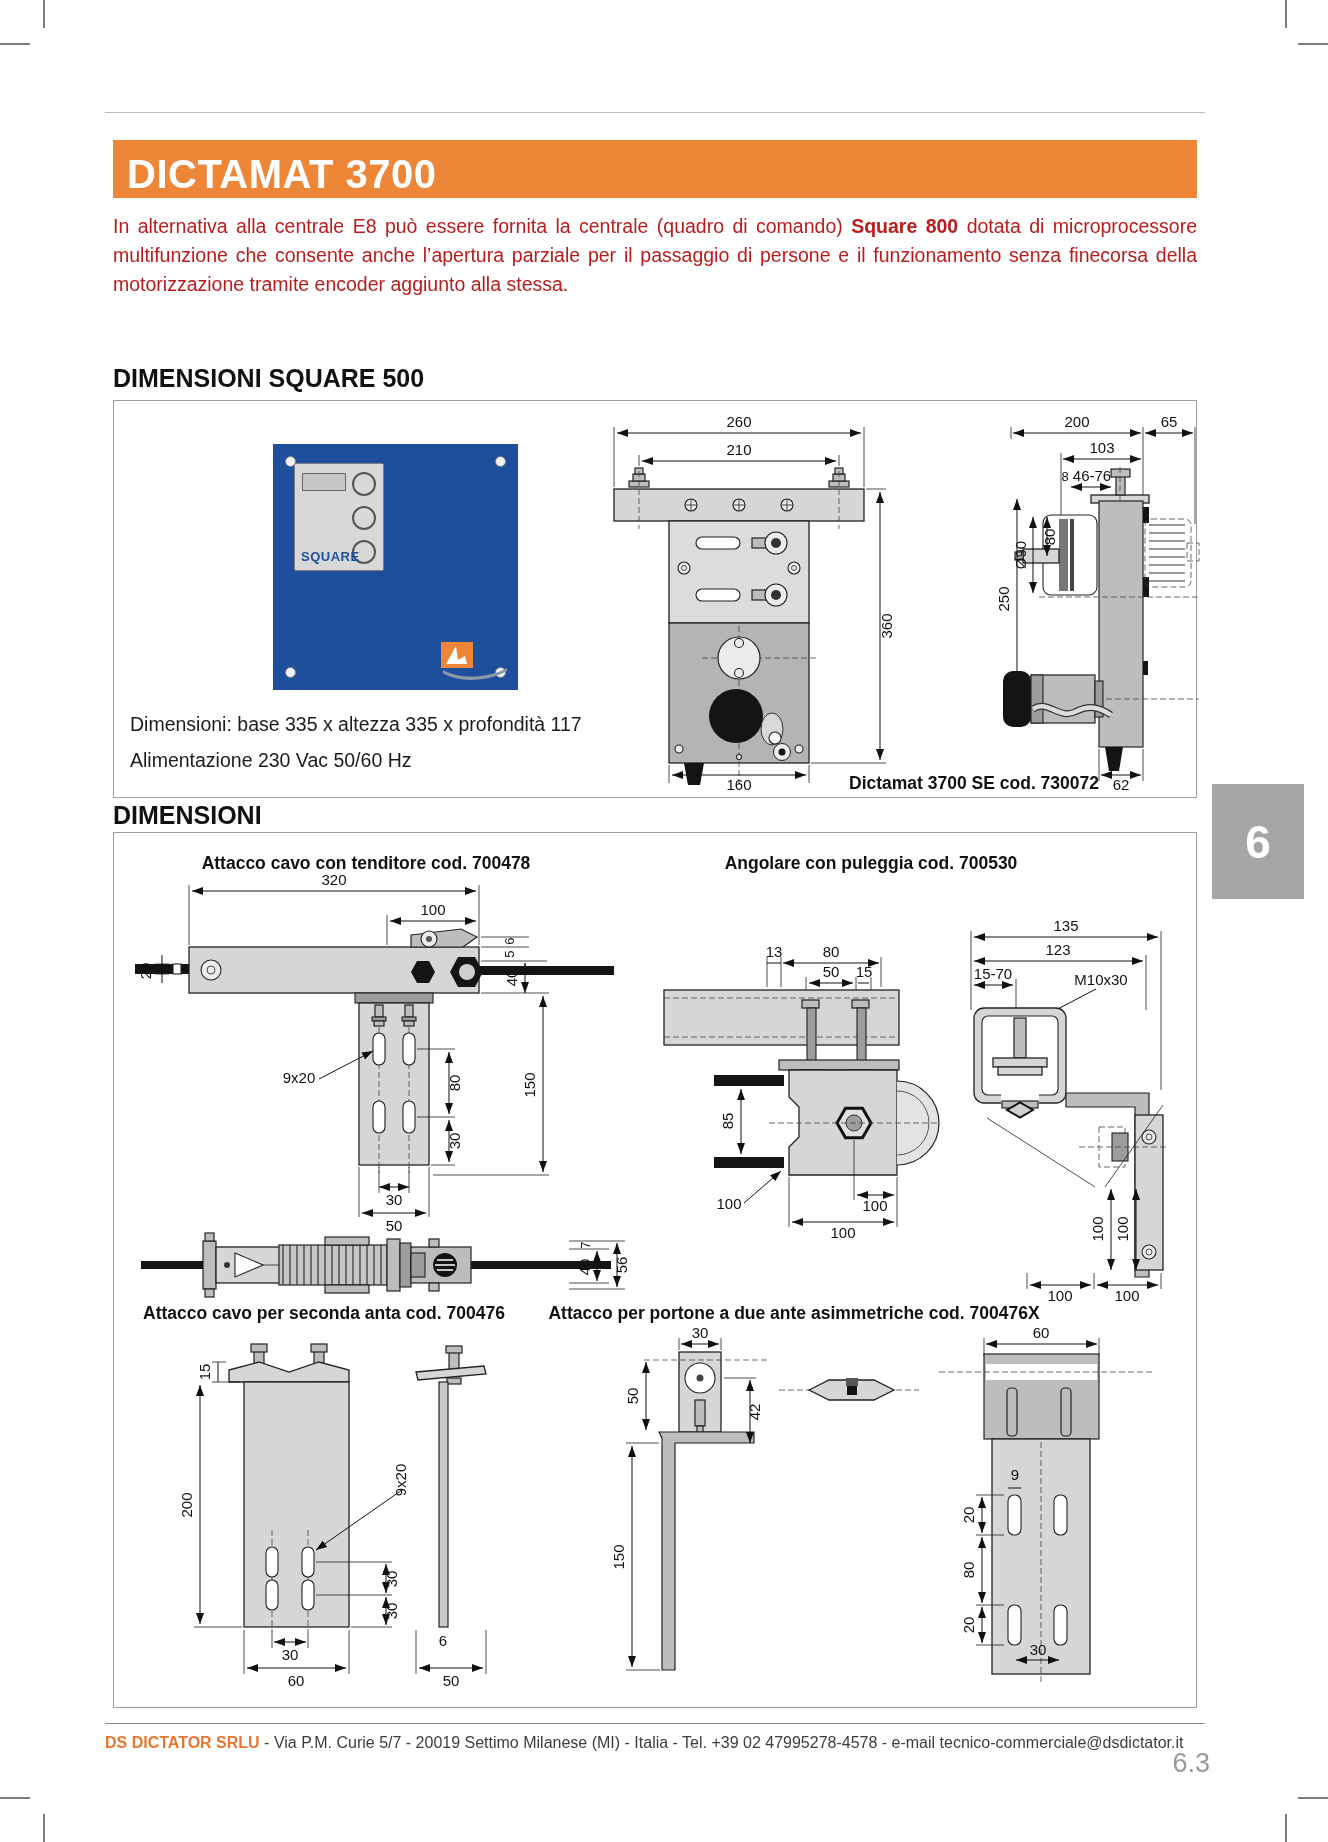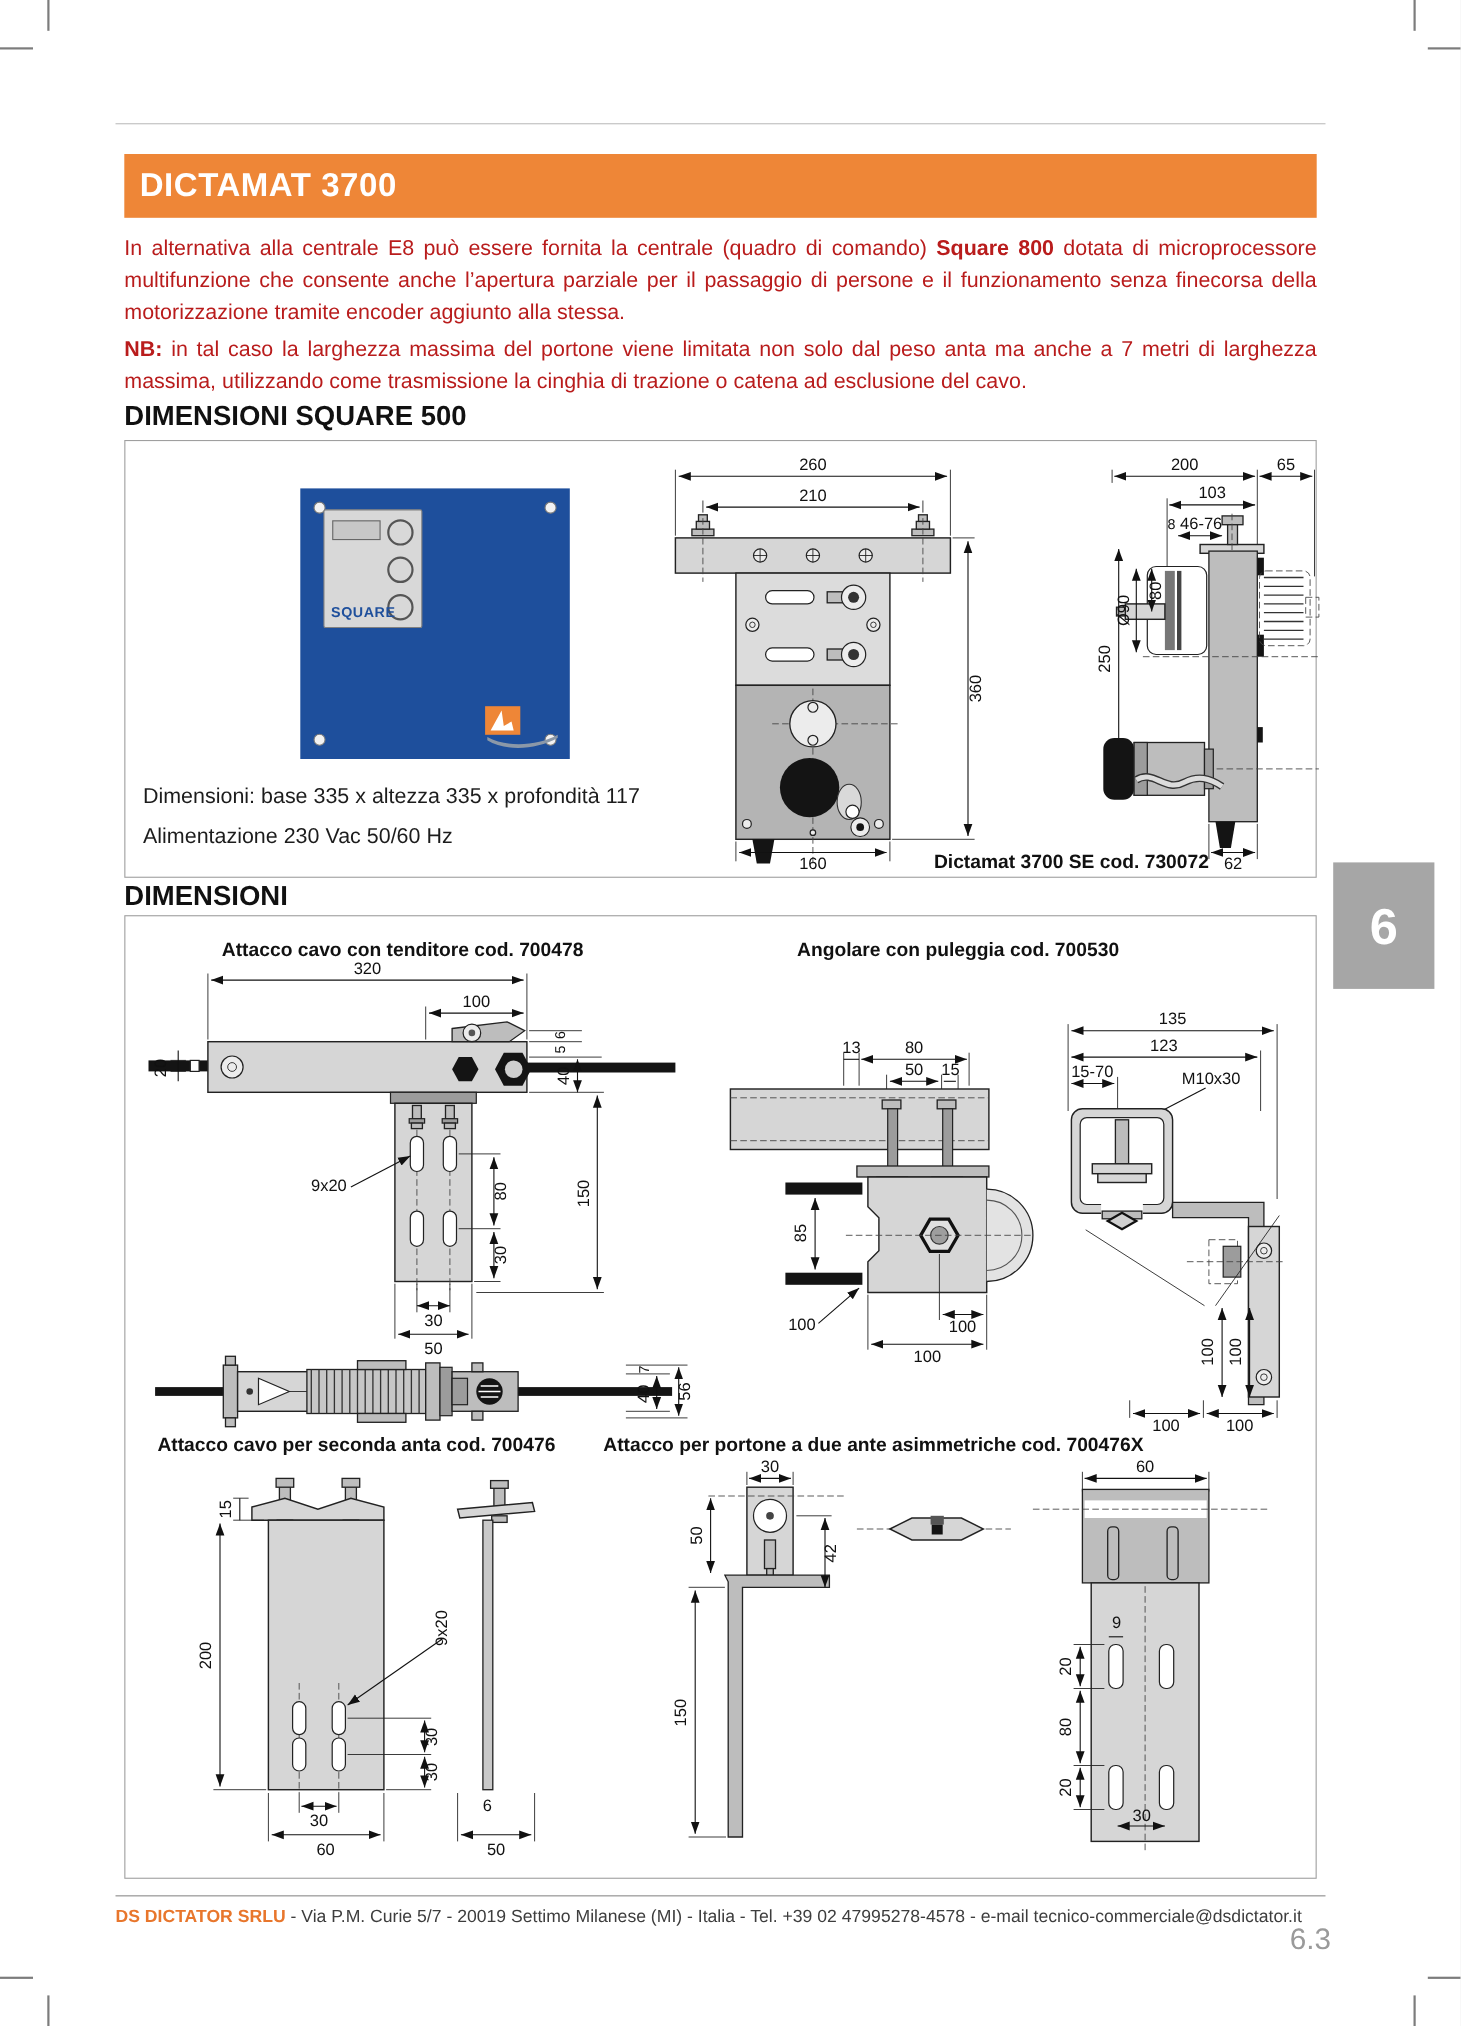--- a/index.html
+++ b/index.html
@@ -1,21 +1,21 @@
 <!DOCTYPE html>
 <html><head>
 <meta charset="utf-8">
 <style>
   html,body{margin:0;padding:0;background:#e9e9e9;}
   .page{position:relative;width:1328px;height:1842px;background:#ffffff;
         font-family:"Liberation Sans",sans-serif;color:#1b1b1b;overflow:hidden;margin:0 auto;}
   .hr{position:absolute;height:1px;background:#bdbdbd;}
   .crop{position:absolute;background:#7c7c7c;}
   .orange-bar{position:absolute;left:113px;top:140px;width:1084px;height:58px;background:#ee8637;}
-  .orange-bar span{display:block;padding:12px 0 0 14px;font-size:30px;font-weight:bold;color:#ffffff;letter-spacing:.5px;}
+  .orange-bar span{display:block;padding:12px 0 0 14px;font-size:40px;font-weight:bold;color:#ffffff;letter-spacing:.5px;}
   .body-text{position:absolute;left:113px;width:1084px;font-size:19.5px;line-height:29px;text-align:justify;color:#b91c1c;}
   .h-sec{position:absolute;left:113px;font-size:25px;font-weight:bold;color:#111;}
   .box{position:absolute;left:113px;width:1082px;border:1.5px solid #9f9f9f;background:#fff;}
   .spec{position:absolute;font-size:19.5px;color:#1c1c1c;}
   .caption{position:absolute;font-size:17.5px;font-weight:bold;color:#111;text-align:center;}
   .fit-title{position:absolute;font-size:17.5px;font-weight:bold;color:#111;text-align:center;}
   .bluepanel{position:absolute;background:#1e4f9c;}
   .screw{position:absolute;width:9px;height:9px;border-radius:50%;background:#f2f2f2;border:1px solid #7a7a7a;}
   .ctrl{position:absolute;background:#d8d8d8;border:1px solid #808080;border-radius:2px;}
   .ctrl .disp{position:absolute;left:7px;top:9px;width:42px;height:16px;background:#c7c7c7;border:1px solid #666;}
@@ -68,23 +68,20 @@
   <div class="hr" style="left:105px;top:112px;width:1100px"></div>
 
   <div class="orange-bar">
     <span>DICTAMAT 3700</span>
   </div>
 
   <div class="body-text" style="top:212px">
     <span>In alternativa alla centrale E8 può essere fornita la centrale (quadro di comando) </span><b>Square 800</b><span> dotata di microprocessore multifunzione che consente anche l’apertura parziale per il passaggio di persone e il funzionamento senza finecorsa della motorizzazione tramite encoder aggiunto alla stessa.</span>
   </div>
 
-  <div class="body-text" style="top:304px">
-    <b>NB:</b><span> in tal caso la larghezza massima del portone viene limitata non solo dal peso anta ma anche a 7 metri di larghezza massima, utilizzando come trasmissione la cinghia di trazione o catena ad esclusione del cavo.</span>
-  </div>
 
   <div class="h-sec" style="top:364px">DIMENSIONI SQUARE 500</div>
 
   <div class="box" style="top:400px;height:396px">
 
     <div class="bluepanel" style="left:159px;top:43px;width:245px;height:246px">
       <div class="screw" style="left:12px;top:12px"></div>
       <div class="screw" style="right:12px;top:12px"></div>
       <div class="screw" style="left:12px;bottom:12px"></div>
       <div class="screw" style="right:12px;bottom:12px"></div>

